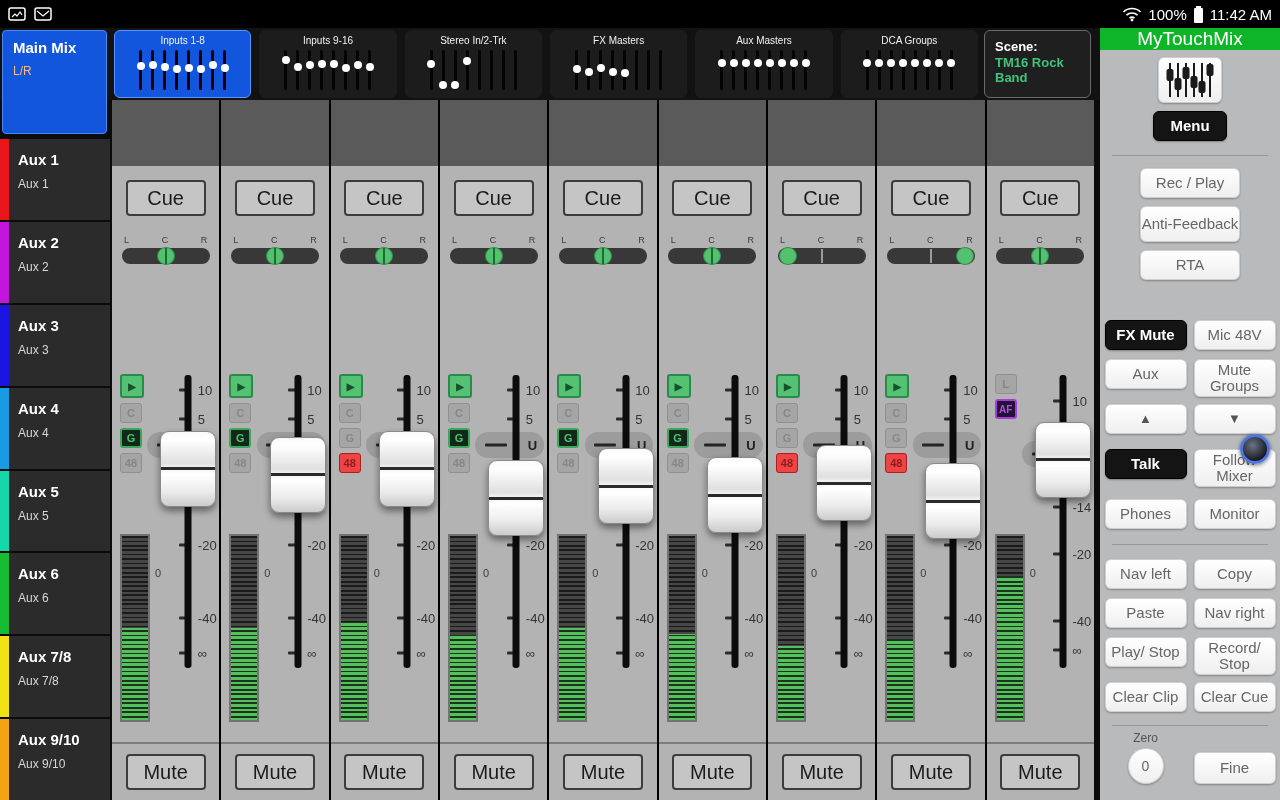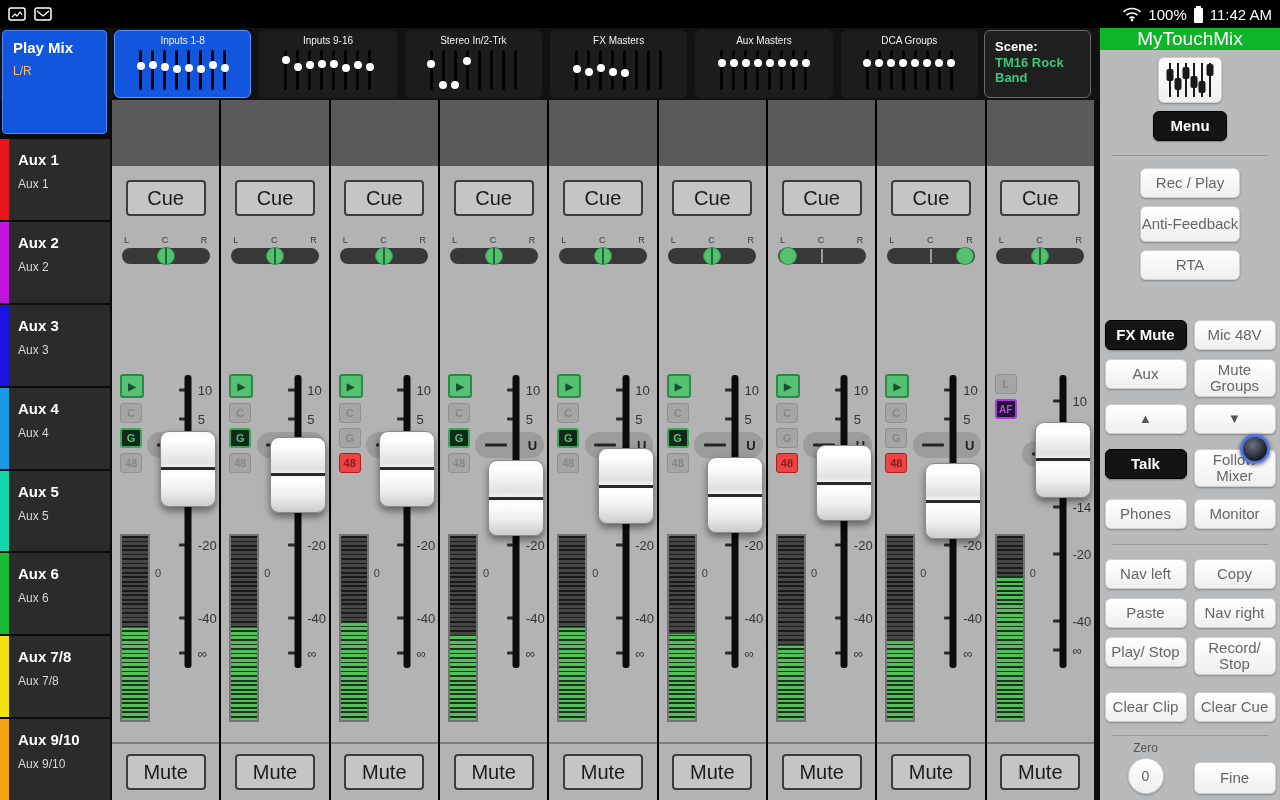--- a/index.html
+++ b/index.html
@@ -148,21 +148,21 @@
       <svg width="11" height="17">
         <rect x="3" y="0" width="5" height="2" fill="#fff"></rect>
         <rect x="1" y="2" width="9" height="15" rx="1" fill="#fff"></rect>
       </svg>
       <span>11:42 AM</span>
     </div>
   </div>
 
   <div class="tabbar"></div>
   <div class="main-mix-tab">
-    <div class="t1">Play Mix</div>
+    <div class="t1">Main Mix</div>
     <div class="t2">L/R</div>
   </div>
   <div class="fader-tabs">
       <div class="tab selected">
     <div class="tab-label">Inputs 1-8</div>
     <div class="mini-faders">
           <div class="mini-line">
             <div class="mini-dot" style="top: 40%;"></div>
           </div>
           <div class="mini-line">
@@ -895,21 +895,21 @@
       <button class="rp-btn w82">Copy</button>
     </div>
     <div class="rp-row">
       <button class="rp-btn w82">Paste</button>
       <button class="rp-btn w82">Nav right</button>
     </div>
     <div class="rp-row">
       <button class="rp-btn w82">Play/ Stop</button>
       <button class="rp-btn w82 tall">Record/ Stop</button>
     </div>
-    <div class="rp-row" style="margin-top:17px;border-radius:11px;">
+    <div class="rp-row" style="margin-top:7px;border-radius:11px;">
       <button class="rp-btn w82">Clear Clip</button>
       <button class="rp-btn w82">Clear Cue</button>
     </div>
     <div class="rp-divider" style="margin-top:13px;"></div>
     <div class="rp-row" style="margin-top:5px;align-items:flex-end;">
       <div class="zero-wrap">
         <div class="zero-label">Zero</div>
         <button class="rp-btn zero-btn">0</button>
       </div>
       <button class="rp-btn w82" style="height:32px;">Fine</button>

